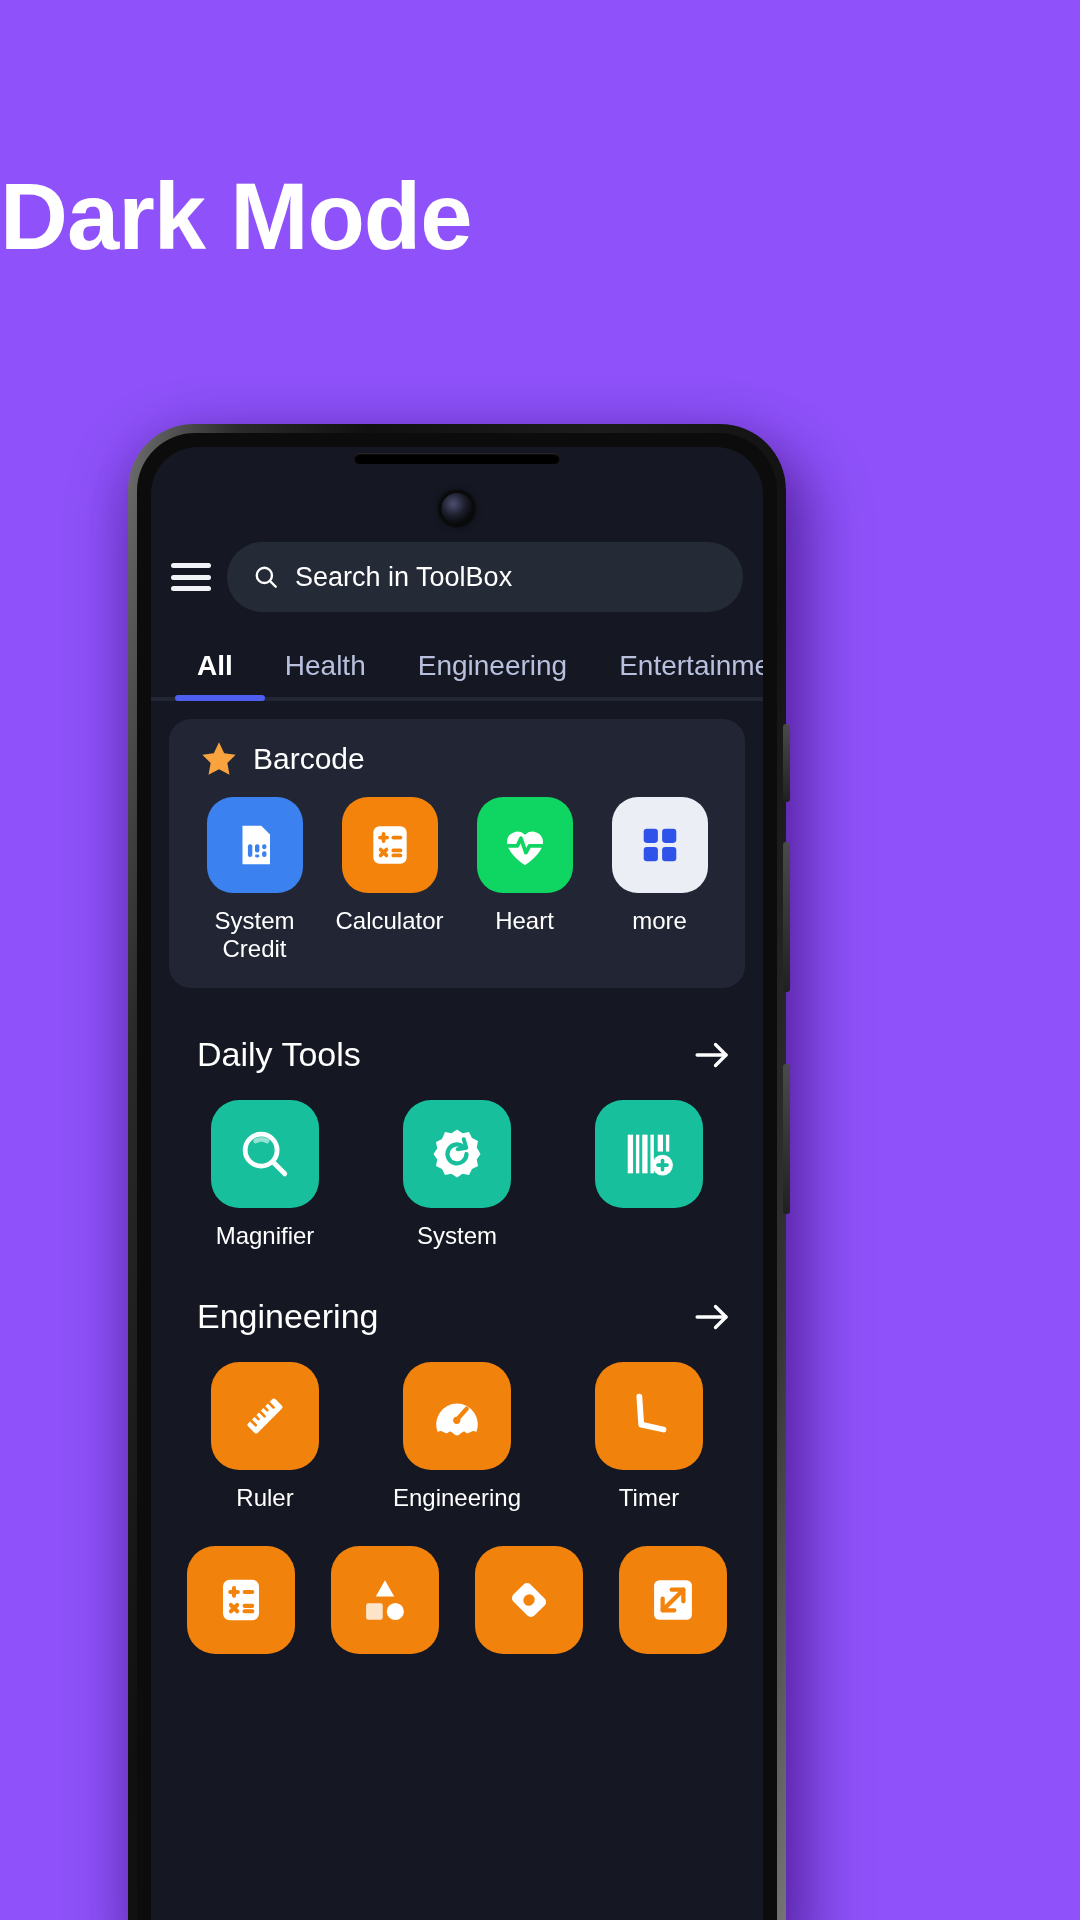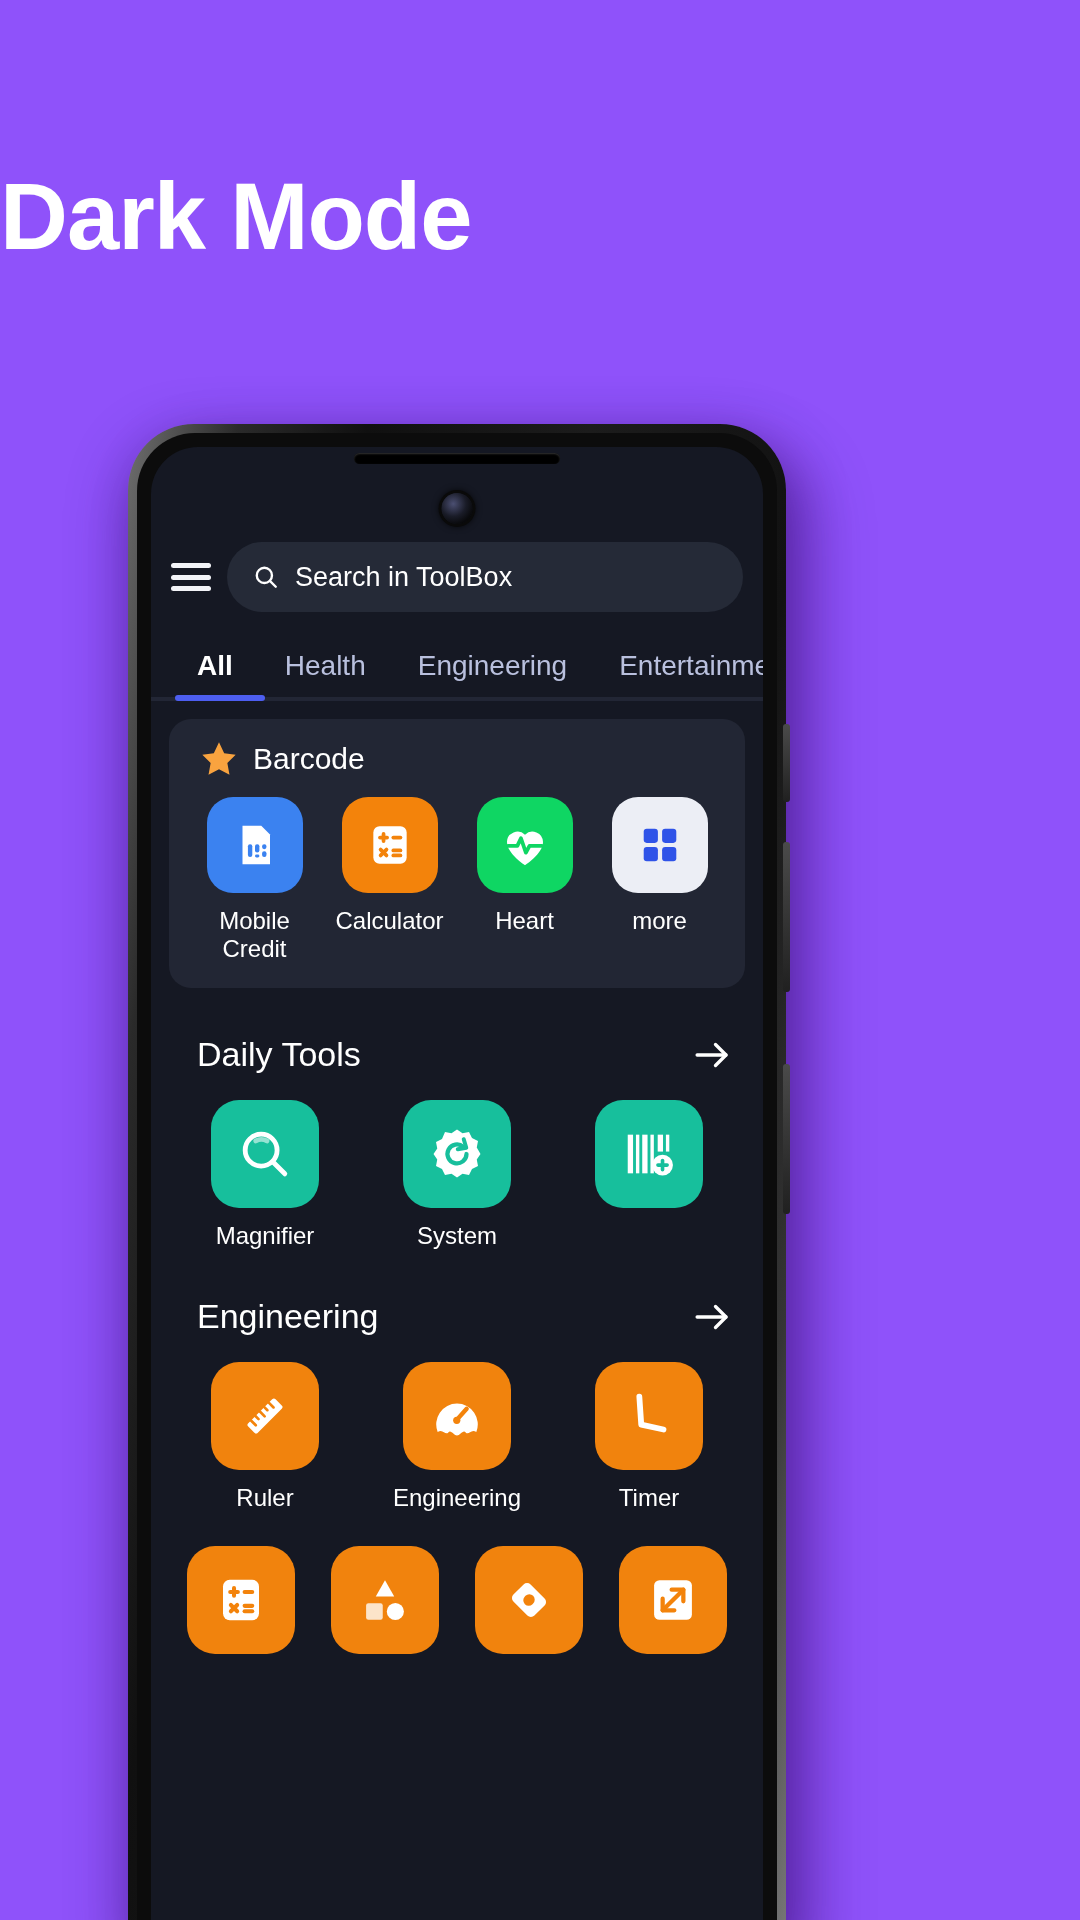--- a/index.html
+++ b/index.html
@@ -178,21 +178,21 @@
               <div class="tile blue">
                 <svg width="50" height="50" viewBox="0 0 24 24">
                   <path d="M6 2.8h9l4.2 4.2v14.2H6z" fill="#ffffff" rx="1"></path>
                   <rect x="8.6" y="11.6" width="2.1" height="6.2" rx="1" fill="#3b82f0"></rect>
                   <rect x="12" y="11.6" width="2.1" height="4" rx="1" fill="#3b82f0"></rect>
                   <rect x="12" y="16.6" width="2.1" height="1.4" rx="0.7" fill="#3b82f0"></rect>
                   <rect x="15.4" y="11.6" width="2.1" height="2.4" rx="1" fill="#3b82f0"></rect>
                   <rect x="15.4" y="15" width="2.1" height="2.8" rx="1" fill="#3b82f0"></rect>
                 </svg>
               </div>
-              <div class="cell-label">Mobile Credit</div>
+              <div class="cell-label">System Credit</div>
             </div>
 
             <div class="cell">
               <div class="tile orange">
                 <svg width="50" height="50" viewBox="0 0 24 24">
                   <rect x="4" y="3" width="16" height="18" rx="3" fill="#ffffff"></rect>
                   <g stroke="#f3830b" stroke-width="1.8" stroke-linecap="round">
                     <line x1="7.2" y1="8.4" x2="10.6" y2="8.4"></line>
                       <line x1="8.9" y1="6.7" x2="8.9" y2="10.1"></line>
                     <line x1="13.6" y1="8.4" x2="17" y2="8.4"></line>

